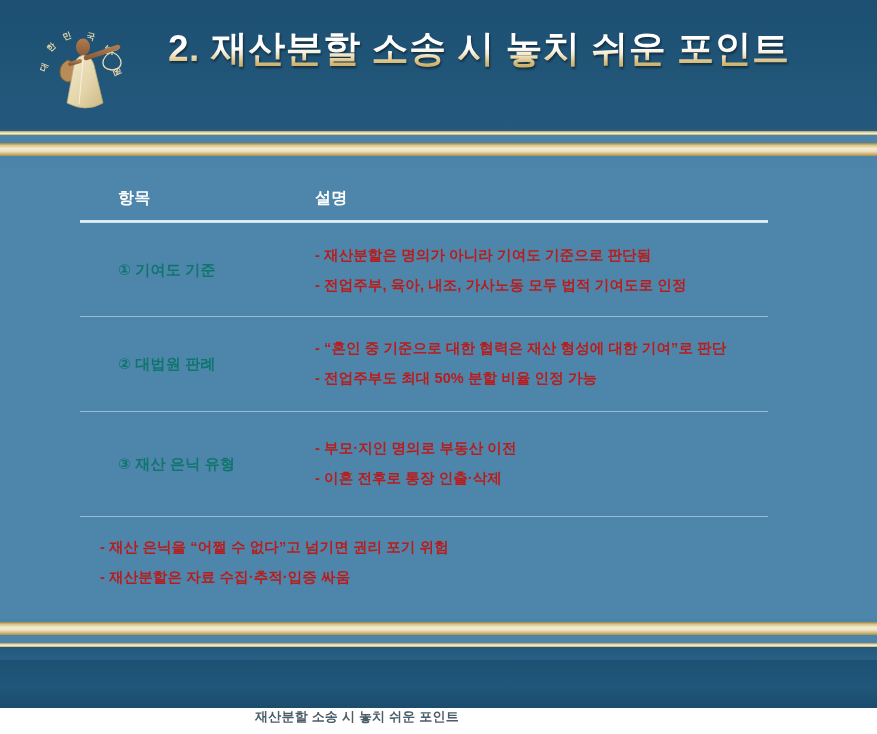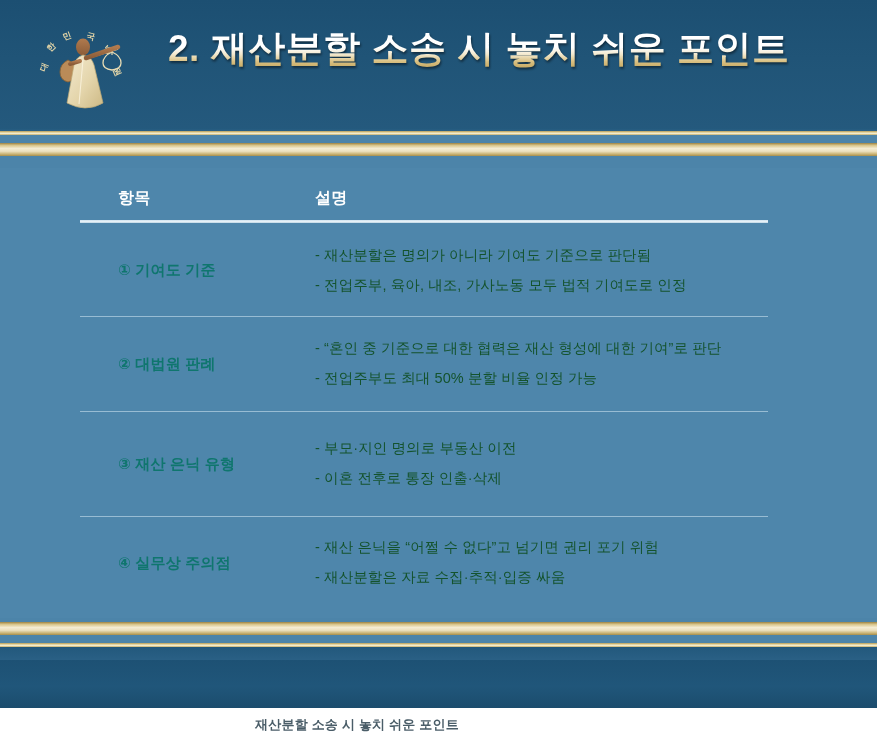--- a/index.html
+++ b/index.html
@@ -127,21 +127,21 @@
     background: linear-gradient(180deg, #1d5174 0%, #20567a 55%, #1b4c6d 100%);
   }
 
   .caption {
     position: absolute;
     top: 708px; left: 0;
     width: 714px;
     height: 26px;
     background: #ffffff;
     display: flex;
-    align-items: flex-end;
+    align-items: flex-start;
     justify-content: center;
   }
   .caption span {
     font-size: 13px;
     font-weight: 600;
     color: #4a5d68;
     letter-spacing: 0.2px;
   }
 
   
@@ -190,22 +190,22 @@
   }
 
   .row-desc {
     flex: 1;
     padding-left: 20px;
     padding-top: 14px;
     padding-bottom: 14px;
   }
   .desc-line {
     font-size: 14.5px;
-    font-weight: 400;
-    color: #14532d;
+    font-weight: 700;
+    color: #b91c1c;
     line-height: 2.05;
     letter-spacing: 0.1px;
     white-space: nowrap;
   }
 
   .r1 { height: 92px; }
   .r2 { height: 95px; }
   .r3 { height: 105px; }
   .r4 { height: 92px; }
 </style>
@@ -306,21 +306,20 @@
 
     <div class="row r3">
       <div class="row-label">③ 재산 은닉 유형</div>
       <div class="row-desc">
         <div class="desc-line">- 부모·지인 명의로 부동산 이전</div>
         <div class="desc-line">- 이혼 전후로 통장 인출·삭제</div>
       </div>
     </div>
 
     <div class="row r4">
-      <div class="row-label">④ 실무상 주의점</div>
       <div class="row-desc">
         <div class="desc-line">- 재산 은닉을 “어쩔 수 없다”고 넘기면 권리 포기 위험</div>
         <div class="desc-line">- 재산분할은 자료 수집·추적·입증 싸움</div>
       </div>
     </div>
   </div>
 
   <div class="band-group-bottom">
     <div class="blue-gap" style="top:0;   height:4px;"></div>
     <div class="gold-thick" style="top:4px;"></div>

